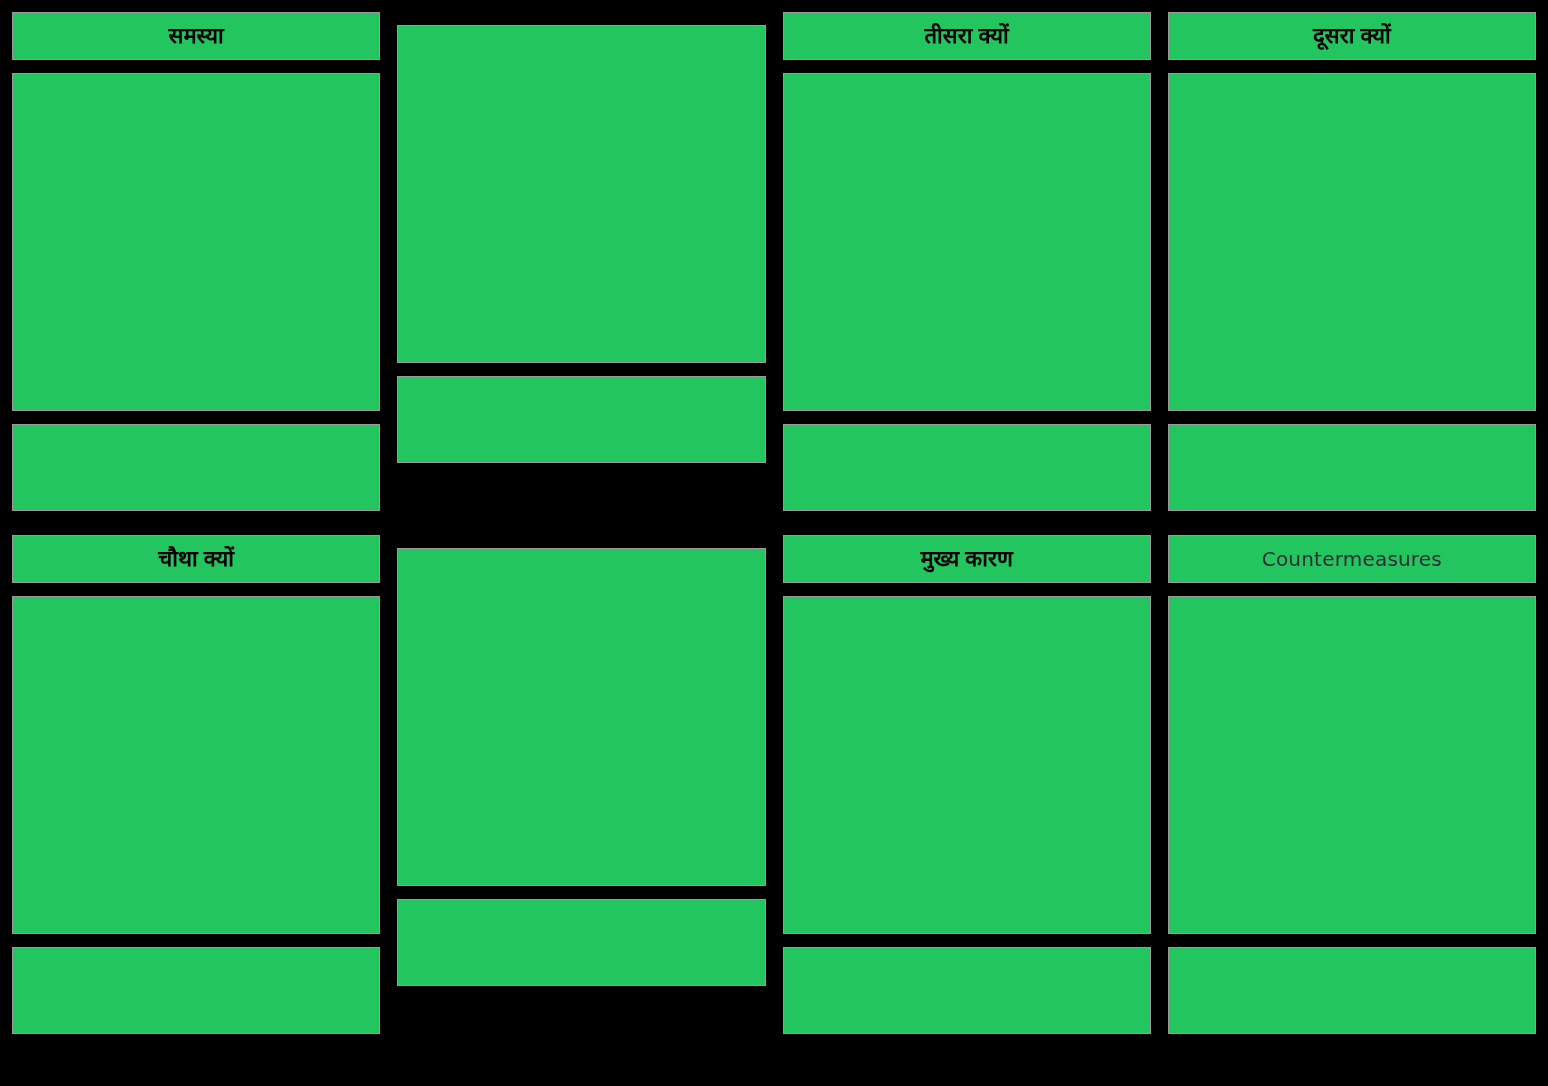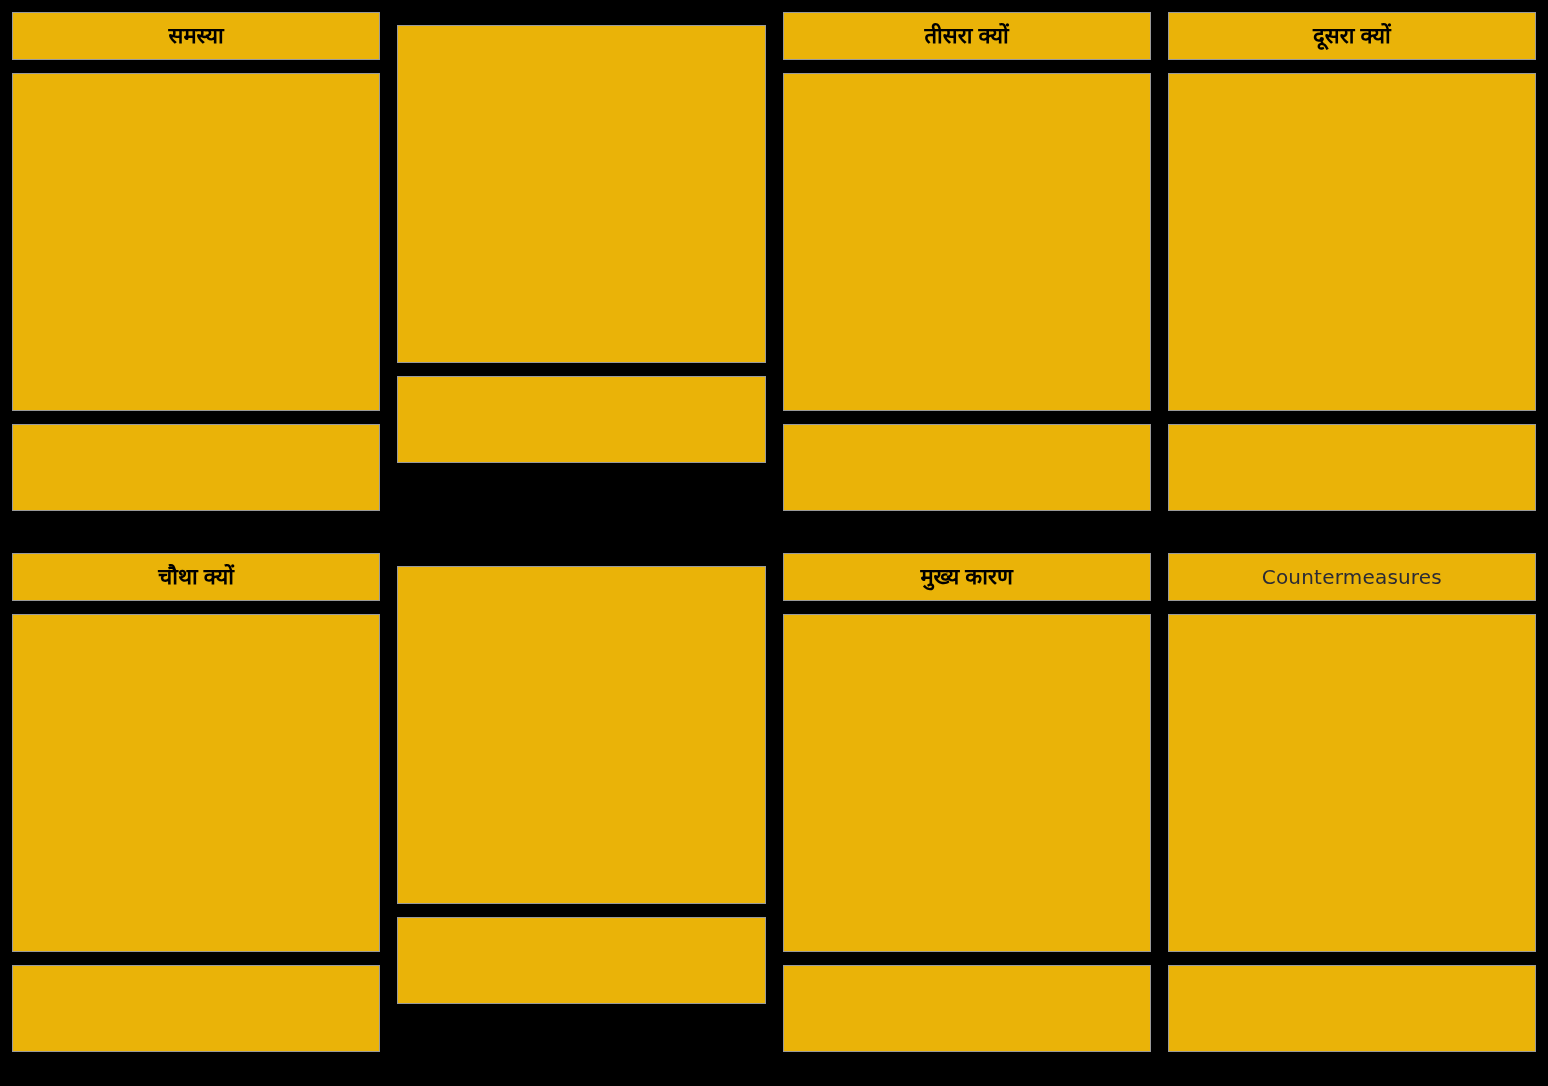--- a/index.html
+++ b/index.html
@@ -24,32 +24,32 @@
   }
 
   .row-group {
     display: flex;
     flex-direction: row;
     width: 1524px;
     gap: 17px;
   }
 
   .row-group + .row-group {
-    margin-top: 42px;
+    margin-top: 24px;
   }
 
   .column {
     flex: 1 1 0;
     display: flex;
     flex-direction: column;
     min-width: 0;
   }
 
   .cell {
-    background: #eab308;
+    background: #22c55e;
     border: 1px solid #9a9a9a;
     box-sizing: border-box;
   }
 
   .cell-header {
     height: 48px;
     display: flex;
     align-items: center;
     justify-content: center;
     text-align: center;

